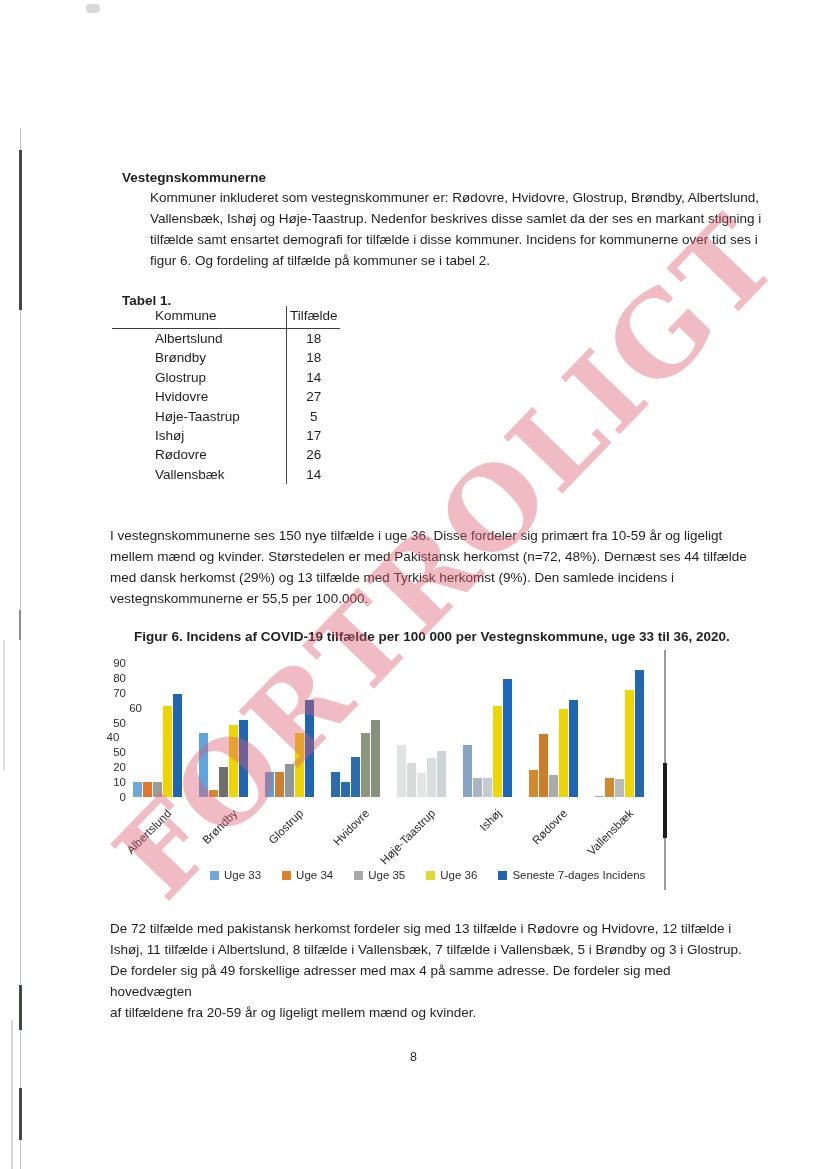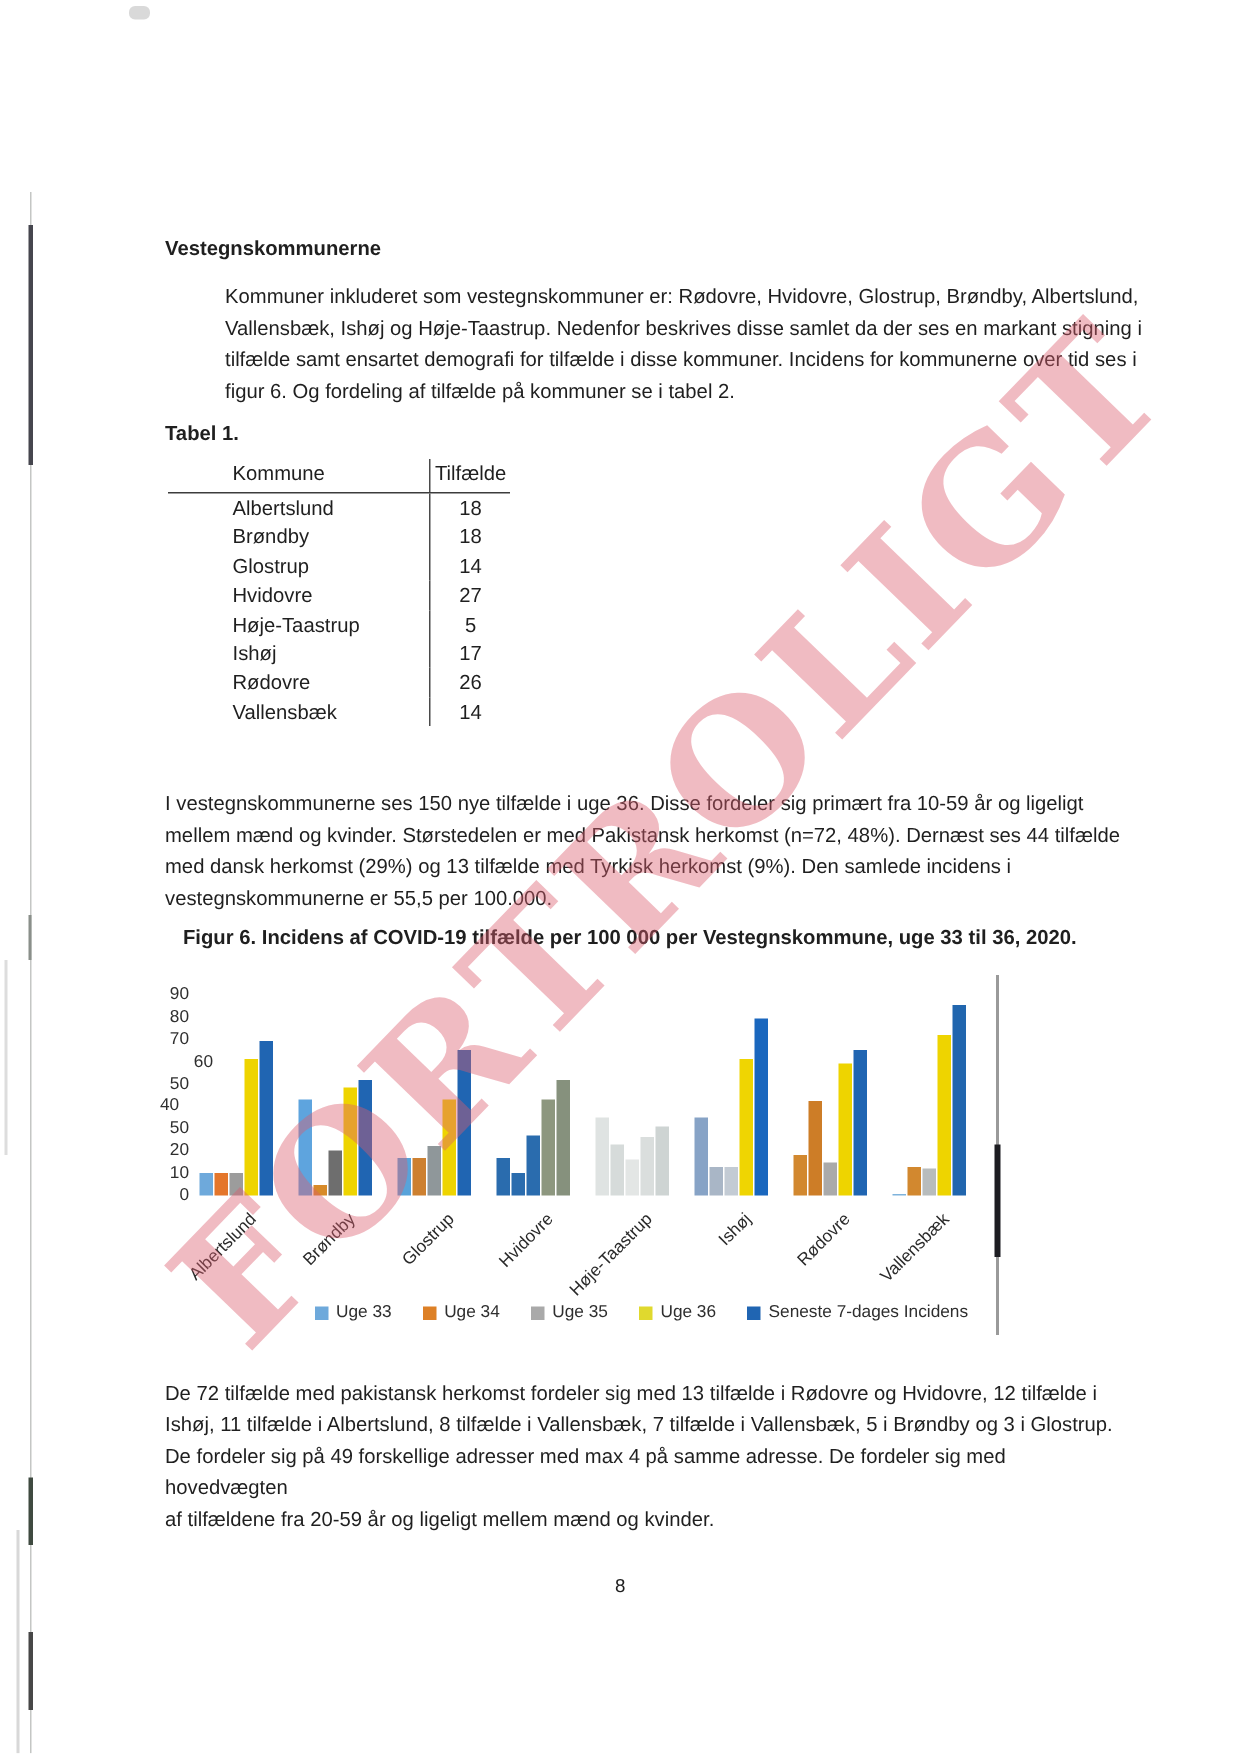--- a/index.html
+++ b/index.html
@@ -1,20 +1,20 @@
 <!DOCTYPE html>
 <html><head>
 <meta charset="utf-8">
 <style>
   html,body{margin:0;padding:0;background:#ffffff;}
   .page{position:relative;width:827px;height:1169px;background:#ffffff;overflow:hidden;
         font-family:"Liberation Sans",sans-serif;color:#1f1f1f;}
   .para{position:absolute;left:110px;width:645px;font-size:13.5px;line-height:21px;
         white-space:pre-line;margin:0;}
-  .h-bold{position:absolute;left:110px;font-size:13.5px;font-weight:bold;margin:0;}
+  .h-bold{position:absolute;left:110px;font-size:13.5px;font-weight:bold;margin:12px;}
   
   .tbl{position:absolute;left:112px;top:306px;width:228px;font-size:13.5px;}
   .tr{display:flex;height:19.4px;line-height:19.4px;}
   .tr.head{height:22px;line-height:20px;border-bottom:1.4px solid #3c3c3c;}
   .tr.total{font-weight:bold;}
   .td{overflow:hidden;}
   .c1{width:160px;padding-left:4px;margin-left:39px;}
   .c2{width:64px;text-align:center;border-left:1.2px solid #4a4a4a;}
   
   .chart{position:absolute;left:100px;top:645px;width:580px;height:260px;}

